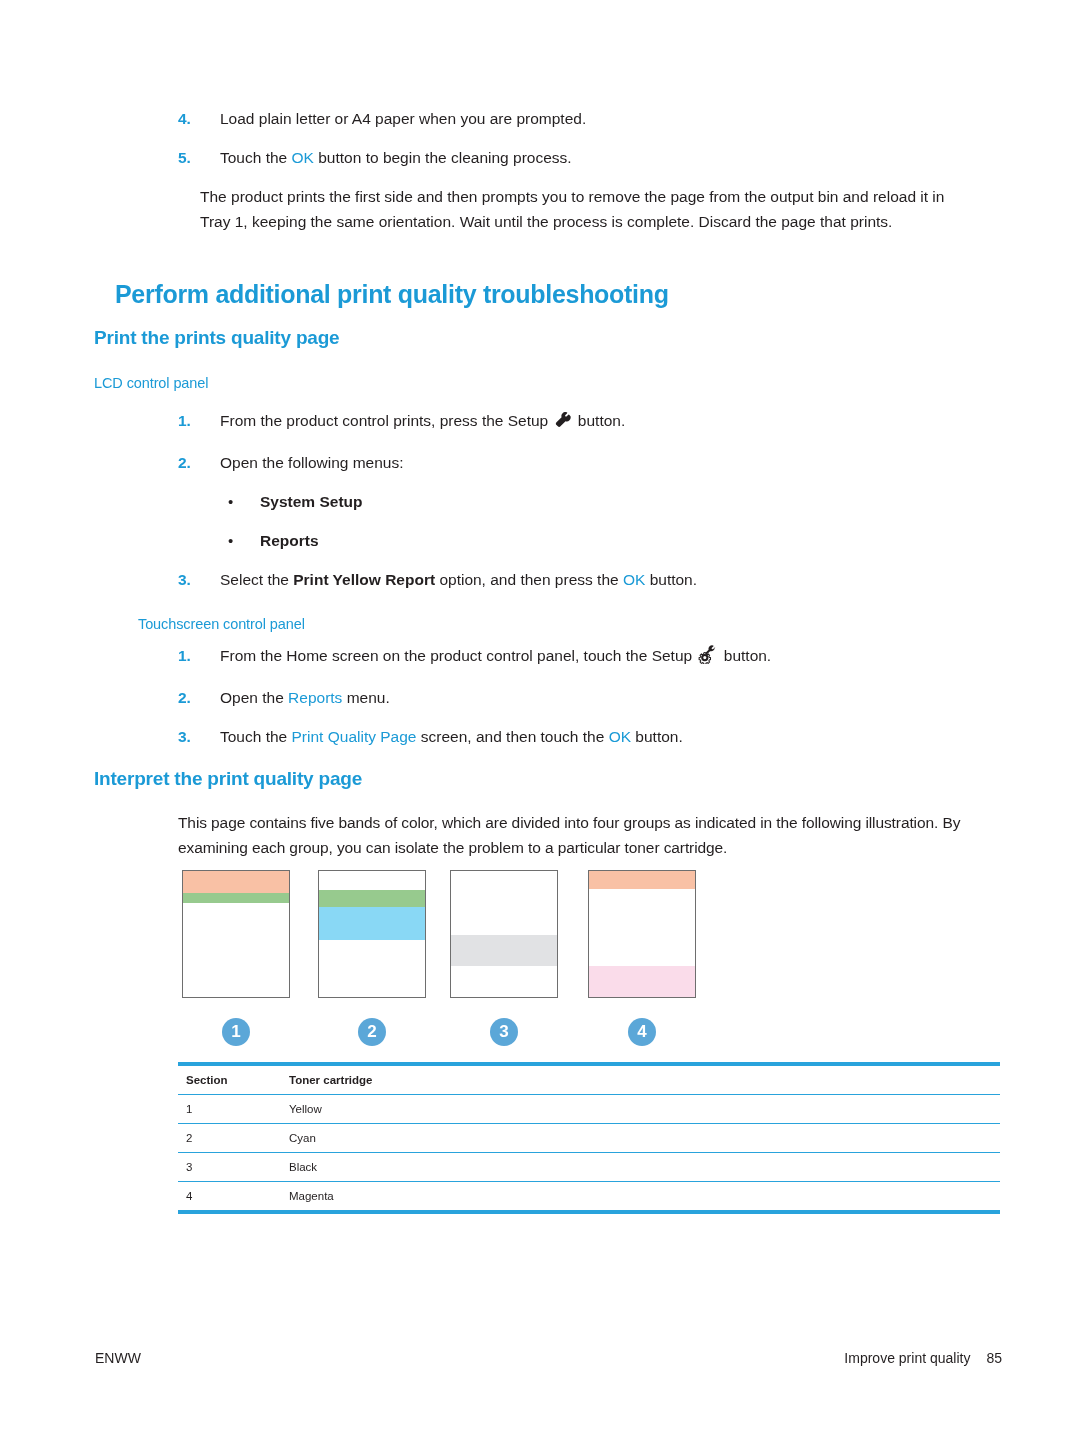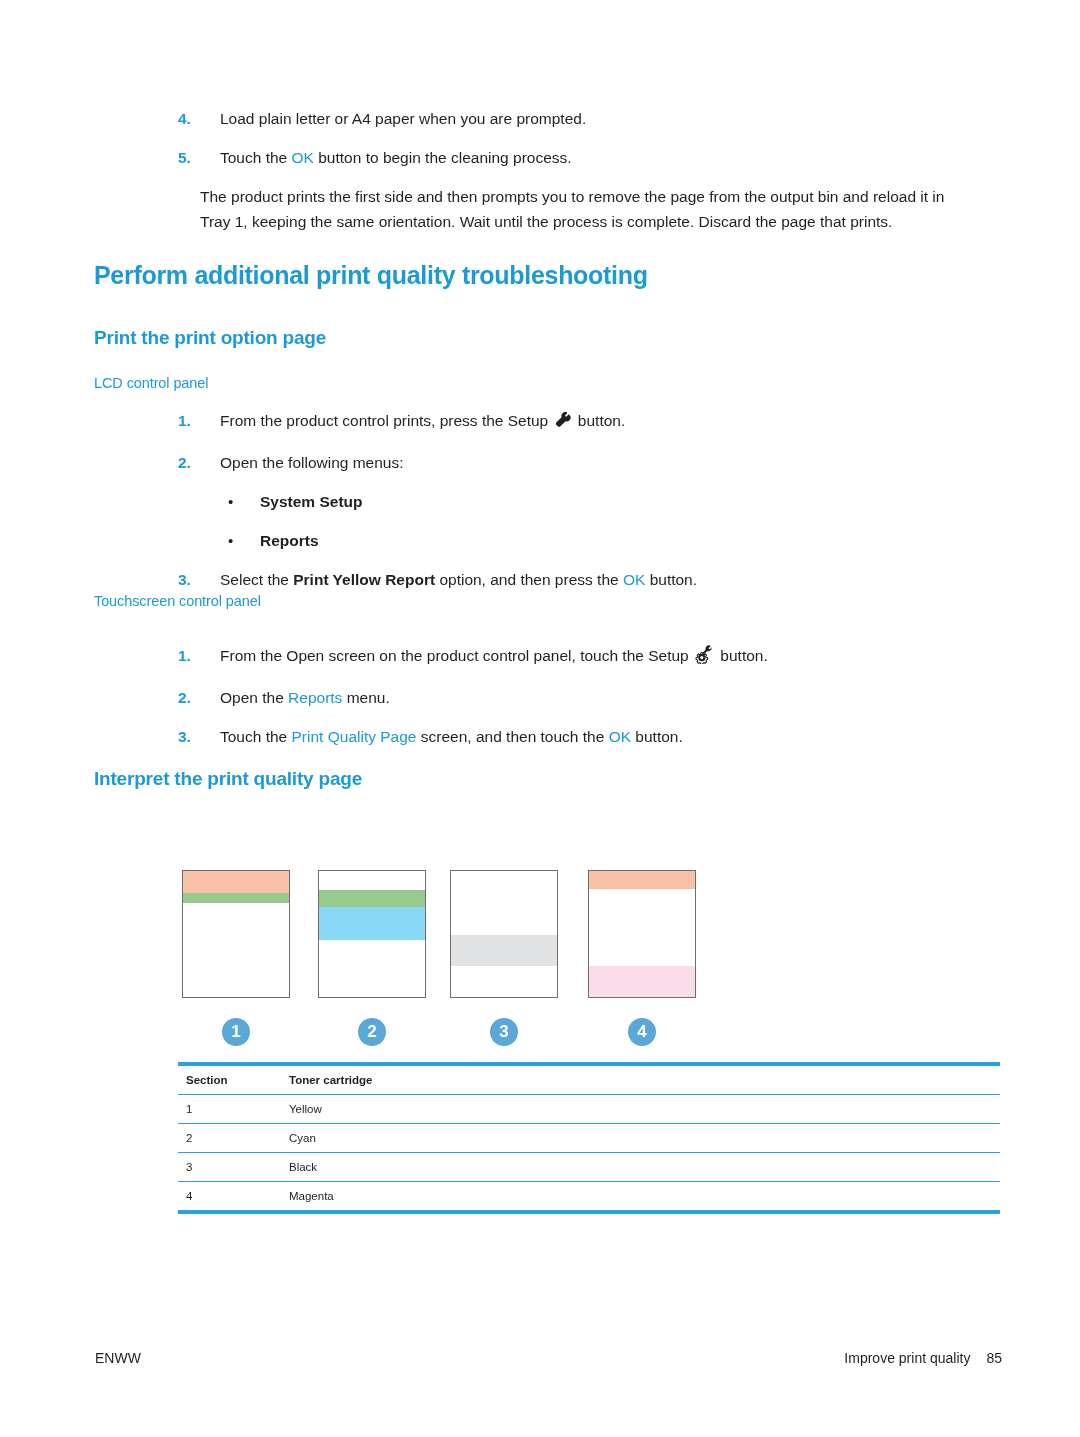--- a/index.html
+++ b/index.html
@@ -215,22 +215,22 @@
     </div>
 
     <div class="oitem">
       <span class="onum">5.</span>
       <span class="otext"><span>Touch the </span><span class="blue">OK</span><span> button to begin the cleaning process.</span></span>
     </div>
 
     <div class="plainpara">The product prints the first side and then prompts you to remove the page from the output bin and reload it in Tray 1, keeping the same orientation. Wait until the process is complete. Discard the page that prints.</div>
   </div>
 
-  <div class="h1" style="top:261px;">Perform additional print quality troubleshooting</div>
-  <div class="h2" style="top:327px;">Print the print option page</div>
+  <div class="h1" style="top:280px;margin-left:21px;">Perform additional print quality troubleshooting</div>
+  <div class="h2" style="top:327px;">Print the prints quality page</div>
   <div class="h3" style="top:375px;">LCD control panel</div>
 
   <div class="olist" style="top:408px;">
 
     <div class="oitem">
       <span class="onum">1.</span>
       <span class="otext"><span>From the product control prints, press the Setup </span><span class="icon-inline"><svg width="17" height="17" viewBox="0 0 24 24">
               <path d="M20.3 4.1a1 1 0 0 0-1.5-.2l-2.6 2.6-1.6-.3-.3-1.6 2.6-2.6a1 1 0 0 0-.3-1.6A5.6 5.6 0 0 0 9.3 7.4L2.1 14.6a2.6 2.6 0 0 0 0 3.7l1.9 1.9a2.6 2.6 0 0 0 3.7 0l7.2-7.2a5.6 5.6 0 0 0 7-6.9z" fill="#231f20"></path>
             </svg></span><span> button.</span></span>
     </div>
@@ -249,46 +249,47 @@
       <span class="bdot">•</span>
       <span class="btext">Reports</span>
     </div>
 
     <div class="oitem" style="margin-top:8px;">
       <span class="onum">3.</span>
       <span class="otext"><span>Select the </span><span class="bold">Print Yellow Report</span><span> option, and then press the </span><span class="blue">OK</span><span> button.</span></span>
     </div>
   </div>
 
-  <div class="h3" style="top:593px;">Touchscreen control panel</div>
+  <div class="h3" style="top:616px;margin-left:44px;">Touchscreen control panel</div>
 
   <div class="olist" style="top:643px;">
 
     <div class="oitem">
       <span class="onum">1.</span>
-      <span class="otext"><span>From the Open screen on the product control panel, touch the Setup </span><span class="icon-inline"><svg width="19" height="19" viewBox="0 0 24 24">
+      <span class="otext"><span>From the Home screen on the product control panel, touch the Setup </span><span class="icon-inline"><svg width="19" height="19" viewBox="0 0 24 24">
               <path d="M22.1 3.6a.8.8 0 0 0-1.2-.2l-2.1 2.1-1.3-.3-.3-1.3 2.1-2.1a.8.8 0 0 0-.2-1.3 4.5 4.5 0 0 0-5.7 5.5l-4.2 4.2 1.8 1.8 4.2-4.2a4.5 4.5 0 0 0 5.6-5.7z" fill="#231f20"></path>
               <path d="M8.6 11.3a4.6 4.6 0 1 0 0 9.2 4.6 4.6 0 0 0 0-9.2zm0 6.6a2 2 0 1 1 0-4 2 2 0 0 1 0 4z" fill="#231f20"></path>
               <path d="M8.6 9.6 7.4 10l-.4 1.5-1.4.6-1.3-.9-1.7 1.7.9 1.3-.6 1.4-1.5.4v2.4l1.5.4.6 1.4-.9 1.3 1.7 1.7 1.3-.9 1.4.6.4 1.5h2.4l.4-1.5 1.4-.6 1.3.9 1.7-1.7-.9-1.3.6-1.4 1.5-.4v-2.4l-1.5-.4-.6-1.4.9-1.3-1.7-1.7-1.3.9-1.4-.6-.4-1.5z" fill="none" stroke="#231f20" stroke-width="1.3"></path>
             </svg></span><span> button.</span></span>
     </div>
 
     <div class="oitem">
       <span class="onum">2.</span>
       <span class="otext"><span>Open the </span><span class="blue">Reports</span><span> menu.</span></span>
     </div>
 
     <div class="oitem">
       <span class="onum">3.</span>
       <span class="otext"><span>Touch the </span><span class="blue">Print Quality Page</span><span> screen, and then touch the </span><span class="blue">OK</span><span> button.</span></span>
     </div>
   </div>
 
   <div class="h2" style="top:768px;">Interpret the print quality page</div>
 
+  <div class="body-text" style="position:absolute;left:178px;top:810px;width:790px;">This page contains five bands of color, which are divided into four groups as indicated in the following illustration. By examining each group, you can isolate the problem to a particular toner cartridge.</div>
 
   <div class="illus">
 
     <div class="panel" style="left:4px;">
       <div class="band" style="top:0px;height:22px;background:#f9c1a5;"></div>
       <div class="band" style="top:22px;height:10px;background:#97ca8e;"></div>
     </div>
 
     <div class="panel" style="left:140px;">
       <div class="band" style="top:19px;height:17px;background:#97ca8e;"></div>

